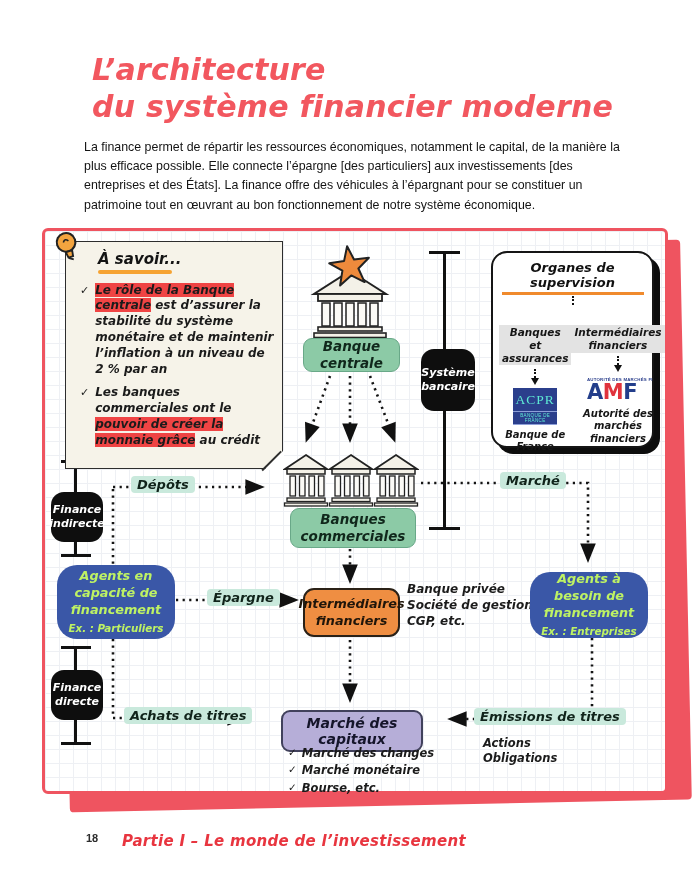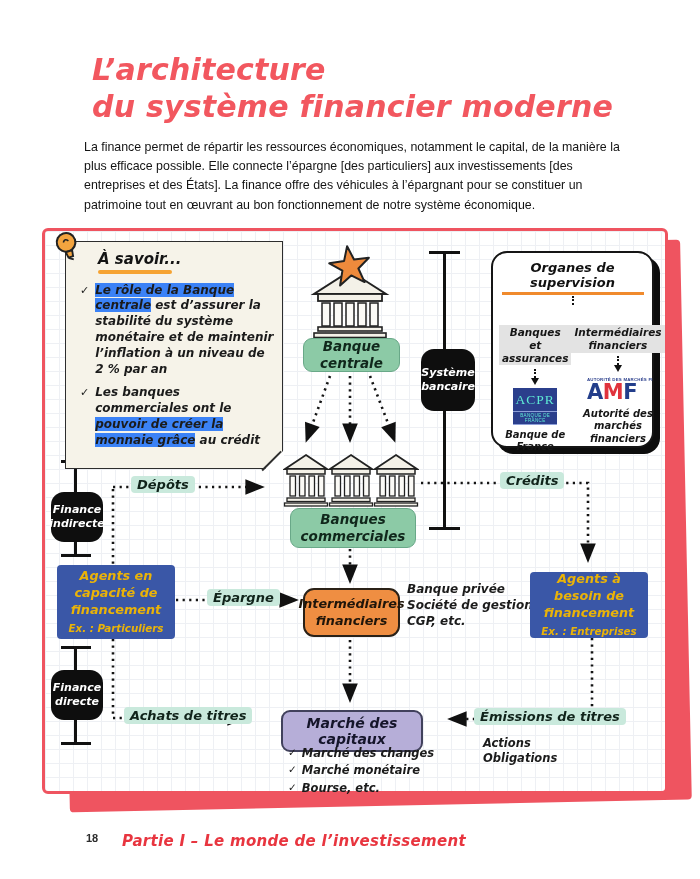--- a/index.html
+++ b/index.html
@@ -22,31 +22,31 @@
   .connectors{position:absolute;left:0;top:0;width:620px;height:560px;z-index:2;}
   .hand{font-family:"DejaVu Sans",sans-serif;font-style:italic;font-weight:bold;}
   
   .note{position:absolute;left:20px;top:10px;width:218px;min-height:176px;background:#f6f3e9;
         border:1.6px solid #2d2d2d;padding:8px 8px 12px 14px;z-index:3;}
   .bulb{position:absolute;left:-13px;top:-13px;transform:rotate(-18deg);}
   .note-title{font-size:15px;margin-left:18px;color:#141414;}
   .note-underline{width:74px;height:3.5px;background:#f6a332;border-radius:2px;margin:2px 0 9px 18px;}
   .note-item{display:flex;gap:6px;font-size:12px;line-height:1.33;color:#1b1b1b;margin-bottom:7px;}
   .note-item .check{flex:0 0 auto;font-size:11px;font-style:normal;margin-top:1px;}
-  .hl{background:#3b82f6;font-style:italic;}
+  .hl{background:#ef4444;font-style:italic;}
   .fold{position:absolute;right:-2px;bottom:-2px;width:0;height:0;
         border-bottom:20px solid #fff;border-left:20px solid transparent;}
   .fold-line{position:absolute;right:-3px;bottom:6px;width:27px;height:1.6px;background:#2d2d2d;
              transform:rotate(-45deg);}
   
   .dbox{position:absolute;z-index:3;display:flex;flex-direction:column;align-items:center;
         justify-content:center;text-align:center;}
   .green{background:#8ccaa6;border:1.5px solid #69a888;border-radius:9px;color:#10271b;font-size:13.5px;line-height:1.25;}
   .black-box{background:#0e0e0e;border-radius:13px;color:#fff;font-size:11px;line-height:1.3;}
-  .blue{background:#3a57a7;border-radius:4px;color:#eab308;font-size:12.8px;line-height:1.3;padding:4px;}
+  .blue{background:#3a57a7;border-radius:20px;color:#bef264;font-size:12.8px;line-height:1.3;padding:4px;}
   .blue .ex{font-size:10.3px;margin-top:4px;}
   .orange{background:#ef8e42;border:2px solid #2a2117;border-radius:11px;color:#1f150a;font-size:12.8px;line-height:1.3;}
   .purple{background:#b6aed8;border:2px solid #41415c;border-radius:9px;color:#15152a;font-size:14px;}
   .mint{position:absolute;z-index:3;background:#c9e9dc;border-radius:4px;padding:1px 6px;
         font-size:13px;color:#10231a;white-space:nowrap;}
   .bracket{position:absolute;background:#111;z-index:2;}
   .side-note{position:absolute;z-index:3;font-size:12px;line-height:1.32;color:#1b1b1b;text-align:left;}
   .mk-list{position:absolute;z-index:3;}
   .mk-row{display:flex;gap:5px;font-size:11.5px;line-height:1.5;color:#1b1b1b;}
   .mk-row .check{font-style:normal;font-size:10.5px;}
@@ -216,21 +216,21 @@
         <rect x="26" y="23" width="5.5" height="20"></rect>
           <rect x="35.5" y="23" width="5.5" height="20"></rect>
       </g>
       <rect x="4" y="45" width="38" height="3.5" fill="#f4f1e8" stroke="#222" stroke-width="1.3"></rect>
       <rect x="1.5" y="50" width="43" height="3" fill="#f4f1e8" stroke="#222" stroke-width="1.3"></rect>
     </svg>
 
     <div class="dbox green hand" style="left:245px;top:277px;width:126px;height:40px;padding:2px 10px">Banques commerciales</div>
 
     <span class="mint hand" style="left:86px;top:245px">Dépôts</span>
-    <span class="mint hand" style="left:455px;top:241px">Crédits</span>
+    <span class="mint hand" style="left:455px;top:241px">Marché</span>
     <span class="mint hand" style="left:162px;top:358px">Épargne</span>
     <span class="mint hand" style="left:79px;top:476px">Achats de titres</span>
     <span class="mint hand" style="left:429px;top:477px">Émissions de titres</span>
 
     <div class="bracket" style="left:16px;top:229px;width:30px;height:3.2px"></div>
     <div class="bracket" style="left:29px;top:230px;width:3.2px;height:95px"></div>
     <div class="bracket" style="left:16px;top:323px;width:30px;height:3.2px"></div>
     <div class="dbox black-box hand" style="left:6px;top:261px;width:52px;height:50px">Finance indirecte</div>
 
     <div class="bracket" style="left:16px;top:415px;width:30px;height:3.2px"></div>

